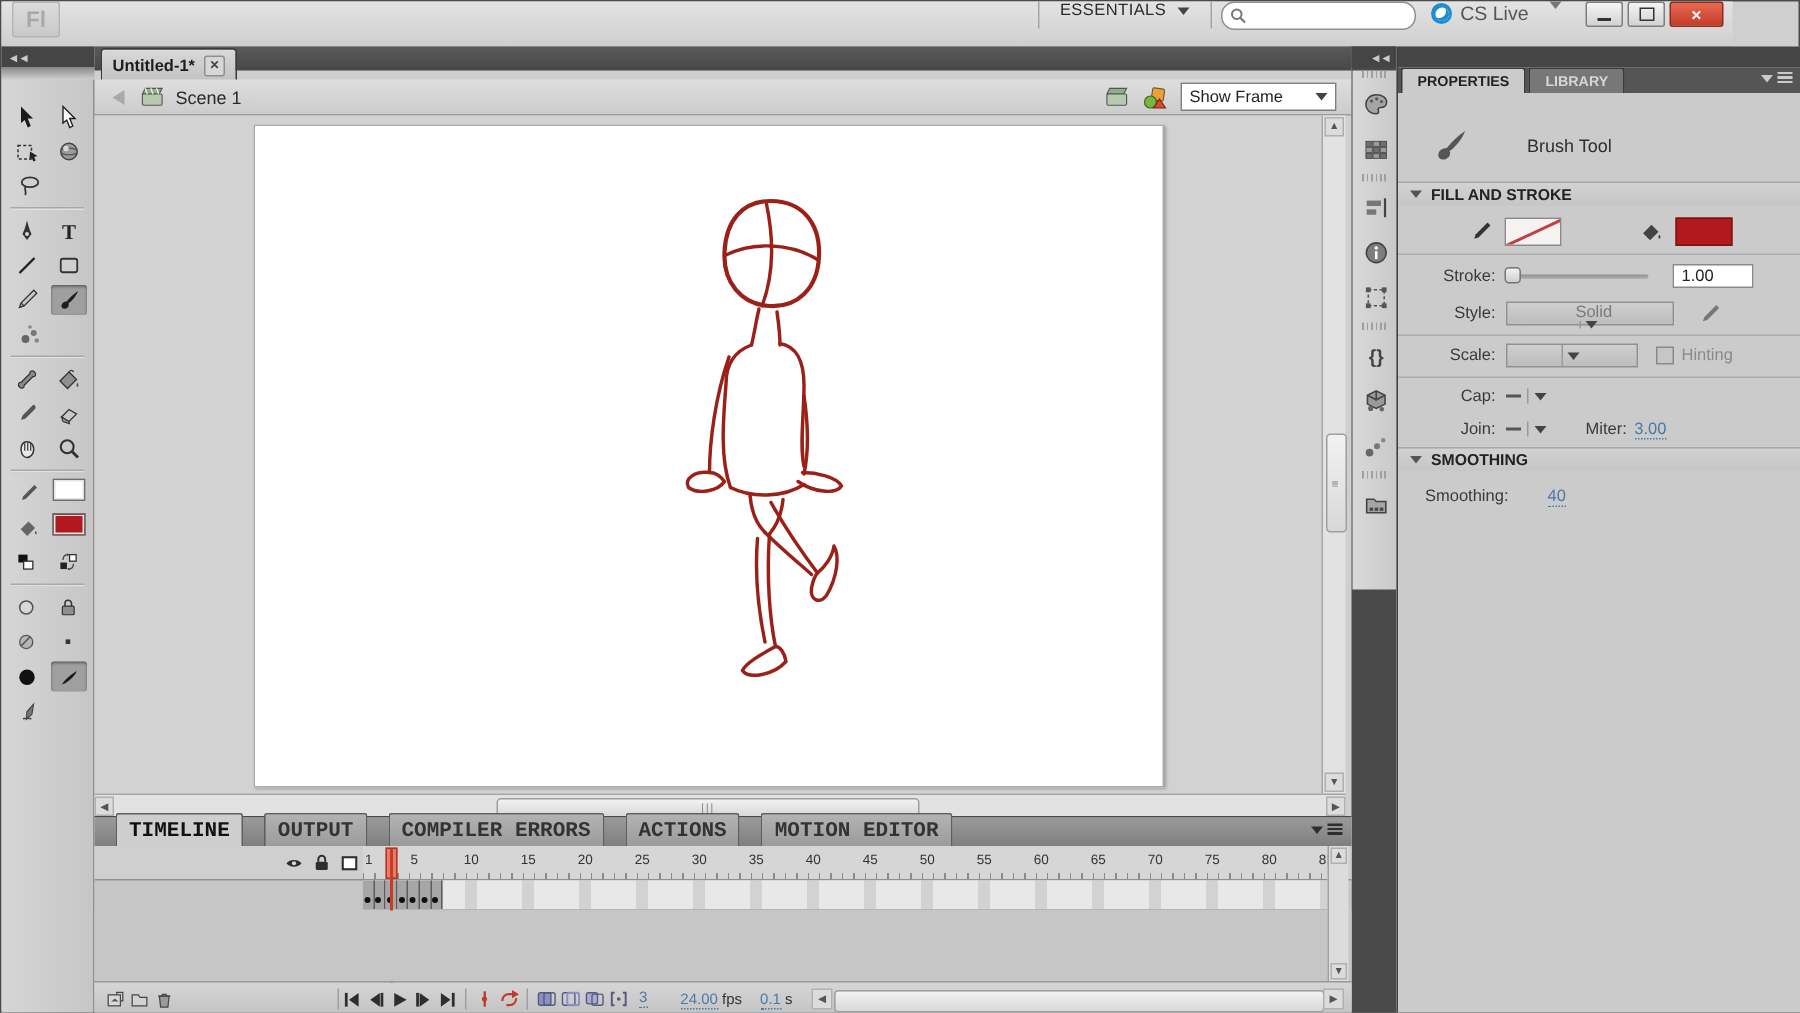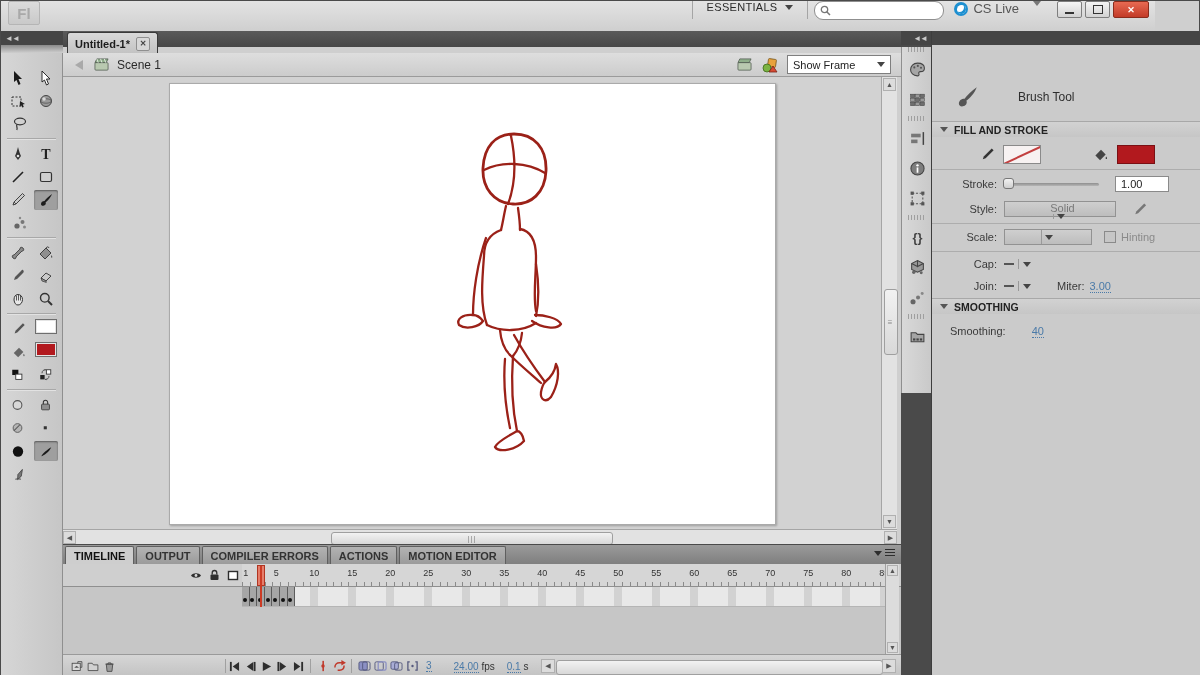--- a/index.html
+++ b/index.html
@@ -109,22 +109,22 @@
   .dd-text{flex:1;padding-left:5px;}
   .dd-btn{width:14px;height:100%;border-left:1px solid #9a9a9a;display:flex;align-items:center;justify-content:center;}
   .hot{color:#4a7aa8;border-bottom:1px dotted #4a7aa8;}
   .checkbox{width:10px;height:10px;border:1px solid #8a8a8a;background:#c6c6c6;}
   .cap-dash{width:10px;height:2px;background:#555;}
   .mini-sep{width:1px;height:10px;background:#999;margin:0 4px;}
 
   
   .timeline{left:62px;top:543px;width:838px;height:132px;background:#c6c6c6;border-top:1px solid #4a4a4a;box-sizing:border-box;}
   .tl-tabs{height:19px;background:linear-gradient(#9a9a9a,#7f7f7f);display:flex;align-items:flex-end;position:relative;}
-  .tl-tab{font-size:11px;font-weight:bold;color:#333;background:linear-gradient(#b3b3b3,#9b9b9b);
-          border:1px solid #5f5f5f;border-bottom:none;border-radius:2px 2px 0 0;padding:3px 8px 2px;margin-left:2px;}
+  .tl-tab{font-size:14px;font-weight:bold;color:#333;background:linear-gradient(#b3b3b3,#9b9b9b);
+          border:1px solid #5f5f5f;border-bottom:none;border-radius:2px 2px 0 0;padding:3px 8px 2px;margin-left:14px;font-family:Liberation Mono, monospace;}
   .tl-tab.active{background:#cecece;color:#111;}
   .tl-head{position:absolute;left:0;top:19px;width:838px;height:23px;background:#cfcfcf;border-bottom:1px solid #8f8f8f;box-sizing:border-box;}
   .layer-col-icons{position:absolute;left:127px;top:5px;display:flex;gap:7px;align-items:center;}
   .frames-clip{position:absolute;left:179px;top:0;width:643px;height:113px;overflow:hidden;}
   .ruler{position:absolute;left:0;top:19px;width:643px;height:23px;background:#d6d6d6;
          border-bottom:1px solid #8f8f8f;box-sizing:border-box;}
   .ruler-ticks{position:absolute;left:0;bottom:0;width:643px;height:4px;
                background:repeating-linear-gradient(90deg,#8a8a8a 0 1px,transparent 1px 7.6px);}
   .ruler-num{position:absolute;top:4px;width:20px;text-align:center;font-size:9px;color:#333;}
   .layer-row{position:absolute;left:0;top:42px;width:179px;height:20px;background:#72a0d4;display:flex;
@@ -553,20 +553,28 @@
               <rect x="7" y="9.8" width="2.2" height="2"></rect>
               <rect x="10.2" y="9.8" width="2.2" height="2"></rect>
             </g>
           </svg>
         </div>
     </div>
   </div>
 
   <div class="abs props">
     <div class="props-head"></div>
+    <div class="props-tabs">
+      <div class="ptab active">PROPERTIES</div>
+      <div class="ptab">LIBRARY</div>
+      <div class="panel-menu">
+        <span class="caret" style="border-top-color:#c9c9c9"></span>
+        <span class="menu-lines"></span>
+      </div>
+    </div>
 
     <div class="prop-row" style="top:44px;height:44px">
       <svg width="26" height="26" viewBox="0 0 16 16" style="margin-left:22px">
         <path d="M14 2c-3 2-6 5-7.5 7C4.5 9 3 10.2 3 12c0 1.3 1.2 2.2 3 1.6 1.8-.6 2.2-2.4 1.6-3.3C9.6 9 12.8 5.4 14 2z" fill="#555"></path>
       </svg>
       <span style="margin-left:38px;font-size:12px;color:#2e2e2e">Brush Tool</span>
     </div>
 
     <div class="section-head" style="top:90px">
       <span class="tri-down"></span>

